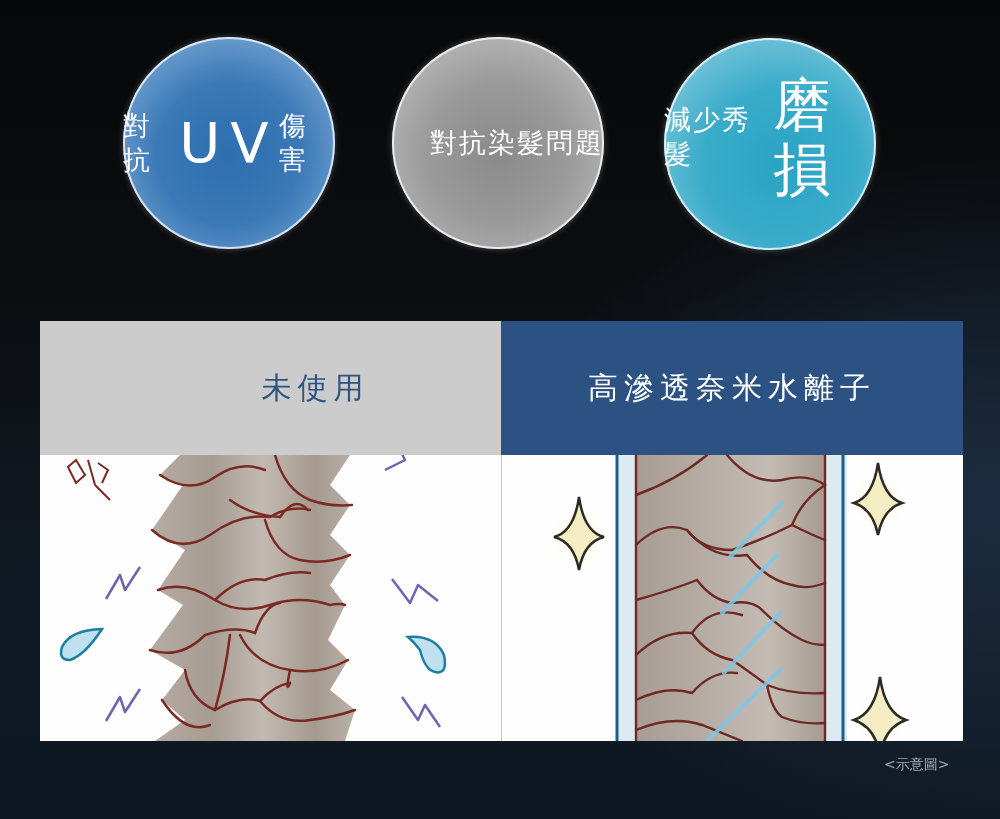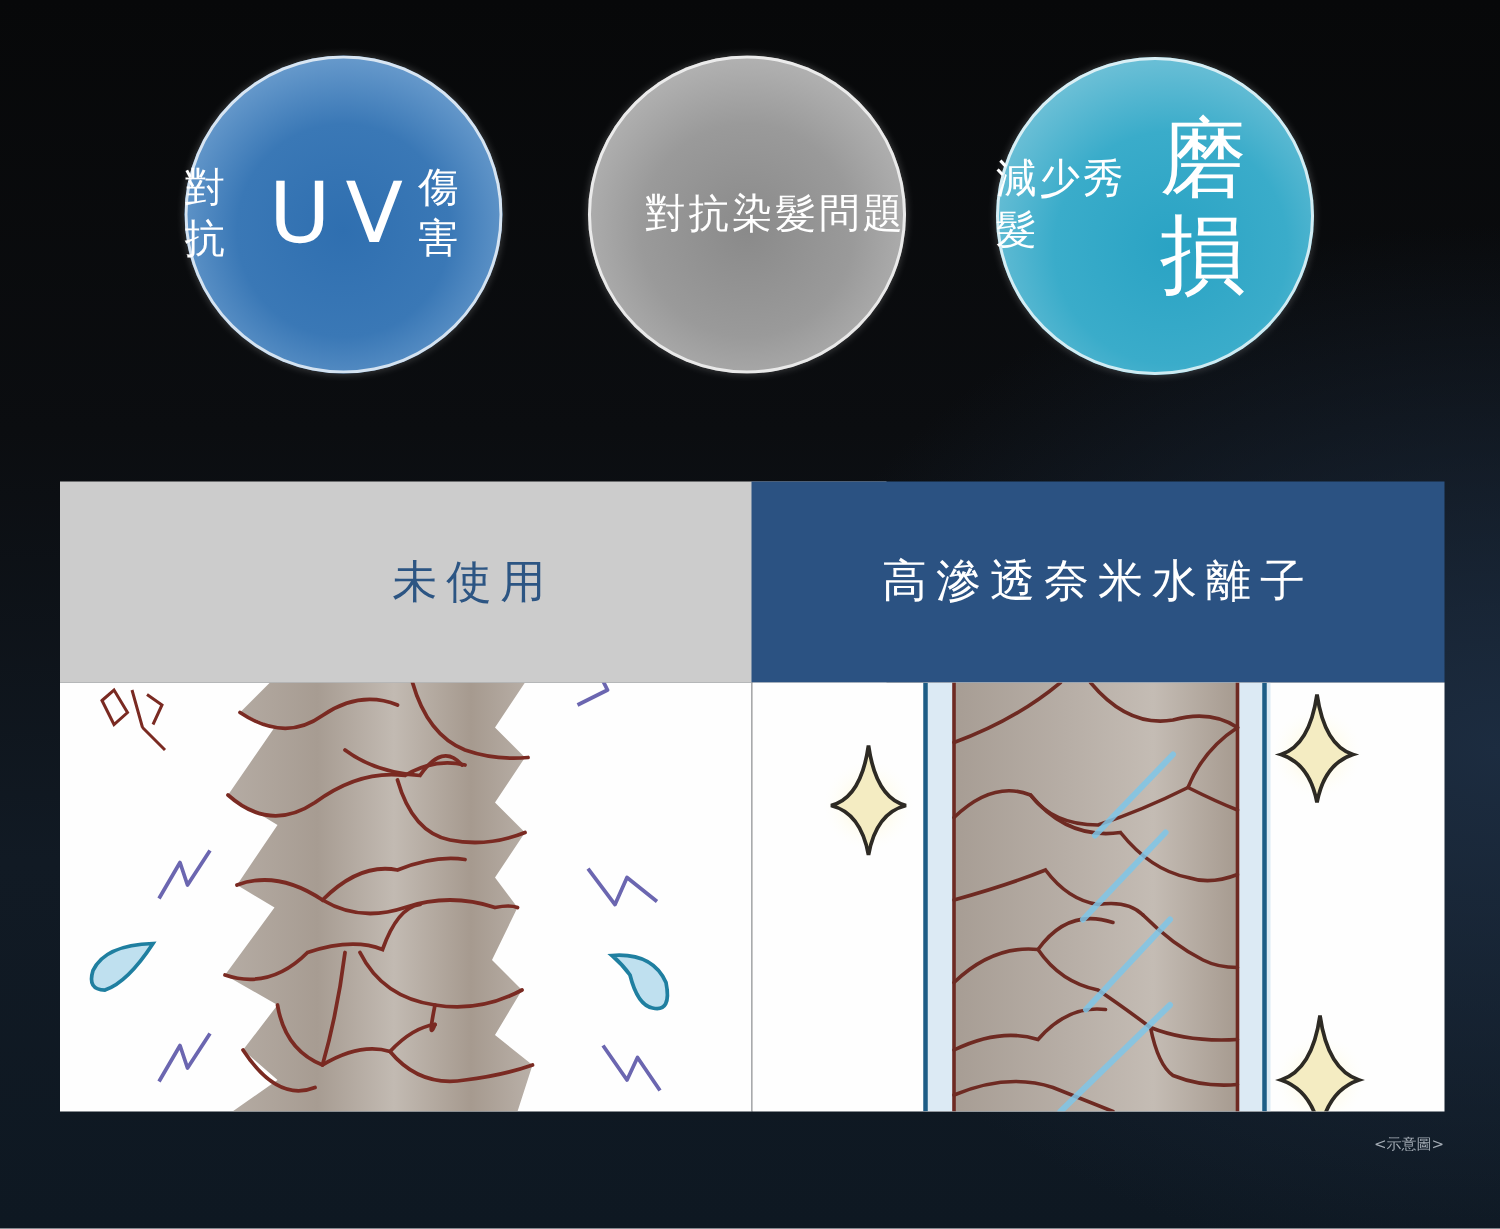--- a/index.html
+++ b/index.html
@@ -27,21 +27,21 @@
   .c-uv .big{font-size:56px;letter-spacing:10px;}
   .panel{position:absolute;left:40px;top:321px;width:923px;height:420px;}
   .hdr-left{position:absolute;left:0;top:0;width:551px;height:134px;background:#cccccc;
     display:flex;align-items:center;justify-content:center;color:#2c5583;font-size:30px;letter-spacing:6px;}
   .hdr-right{position:absolute;left:461px;top:0;width:462px;height:134px;background:#2b5282;
     display:flex;flex-direction:column;align-items:center;justify-content:center;color:#fff;font-size:30px;letter-spacing:6px;line-height:46px;}
   .sup{font-size:10px;vertical-align:top;position:relative;top:-6px;margin-left:-4px;margin-right:-2px;}
   .img-left{position:absolute;left:0;top:134px;width:461px;height:286px;background:#fefefe;overflow:hidden;}
   .img-right{position:absolute;left:462px;top:134px;width:461px;height:286px;background:#fefefe;overflow:hidden;}
   .divider{position:absolute;left:461px;top:134px;width:1px;height:286px;background:#c9c9c9;}
-  .note{position:absolute;left:884px;top:756px;color:#a5adb6;font-size:10px;margin-left:32px;}
+  .note{position:absolute;left:884px;top:756px;color:#a5adb6;font-size:14px;}
   svg{display:block;}
 </style>
 </head>
 <body>
 
 <div class="circle c-uv">
   <div class="small">對抗</div>
   <div class="big">UV</div>
   <div class="small">傷害</div>
 </div>

